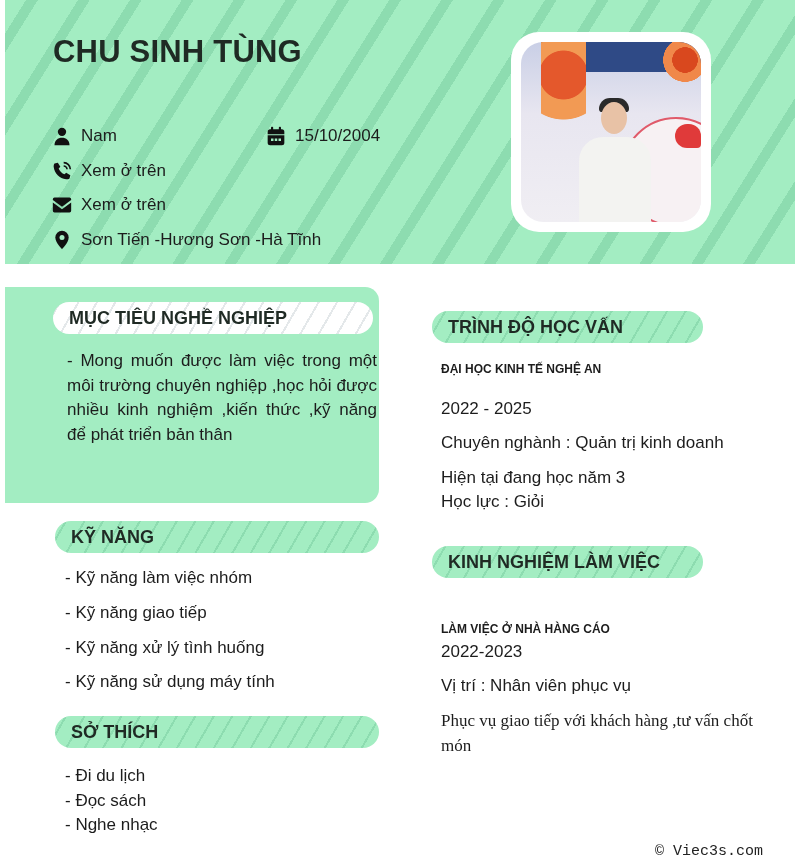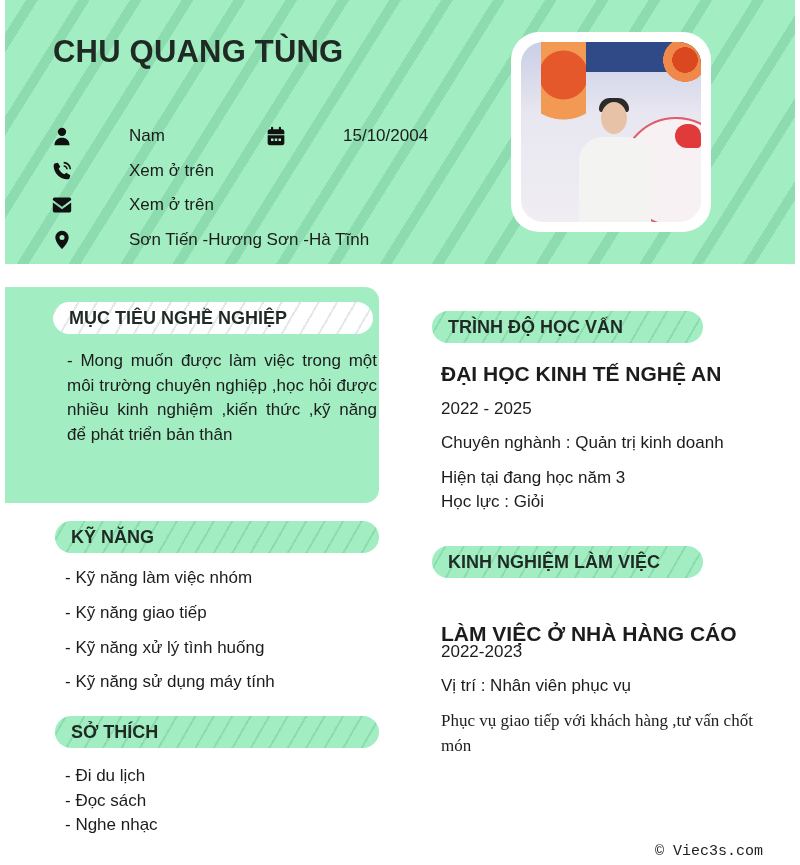--- a/index.html
+++ b/index.html
@@ -9,21 +9,21 @@
   .stripes {
     background-color: #a3edc2;
     background-image: repeating-linear-gradient(-58deg,
       rgba(120,205,160,0) 0px, rgba(120,205,160,0) 34px,
       #8ddcb0 34px, #8ddcb0 44px);
   }
 
   .header { position: absolute; left: 5px; top: 0; width: 790px; height: 264px; }
   .name { position: absolute; left: 48px; top: 34px; font-size: 31px; font-weight: bold; color: #1f2a24; letter-spacing: 0.2px; }
   .position { position: absolute; left: 48px; top: 83px; font-size: 19px; color: #1f2a24; }
-  .info-row { position: absolute; display: flex; align-items: center; font-size: 17px; color: #1c1c1c; gap: 48px; }
+  .info-row { position: absolute; display: flex; align-items: center; font-size: 17px; color: #1c1c1c; }
   .info-row .ic { width: 20px; height: 20px; margin-right: 9px; display: inline-flex; align-items: center; justify-content: center; }
   .info-row svg { width: 20px; height: 20px; fill: #111; }
 
   .photo-frame { position: absolute; left: 506px; top: 32px; width: 200px; height: 200px; background: #fff; border-radius: 28px; padding: 10px; }
   .photo { width: 180px; height: 180px; border-radius: 22px; overflow: hidden; position: relative;
     background: linear-gradient(180deg, #c9cfe6 0%, #e8e6f0 40%, #f0eef3 100%); }
   .photo .banner { position:absolute; left:20px; top:0; width:160px; height:30px; background:#2f4a86; }
   .photo .flowers-l { position:absolute; left:20px; top:0; width:45px; height:110px; background: radial-gradient(circle at 50% 30%, #e4582c 0 30%, #f29a54 31% 55%, transparent 56%); }
   .photo .flowers-r { position:absolute; right:0; top:0; width:40px; height:45px; background: radial-gradient(circle at 60% 40%, #d9481e 0 35%, #f0884a 36% 60%, transparent 61%); }
   .photo .circle { position:absolute; right:-30px; top:75px; width:110px; height:110px; border-radius:50%; border:2px solid #e05a6a; background:#f7f1f3; }
@@ -43,30 +43,30 @@
     background-color: #ffffff;
     background-image: repeating-linear-gradient(-60deg, transparent 0 14px, #e4e8ea 14px 16px);
   }
 
   .objective { position: absolute; left: 67px; top: 349px; width: 310px; font-size: 17px; line-height: 24.5px; text-align: justify; color: #1c1c1c; }
   .objective p { text-align: justify; }
 
   .list { position: absolute; font-size: 17px; color: #1c1c1c; }
   .list .item { white-space: nowrap; }
 
-  .edu-title, .exp-title { position: absolute; left: 441px; font-size: 21px; font-weight: bold; color: #1c1c1c; }
+  .edu-title, .exp-title { position: absolute; left: 441px; font-size: 12px; font-weight: bold; color: #1c1c1c; }
   .txt { position: absolute; left: 441px; font-size: 17px; color: #1c1c1c; line-height: 24.5px; }
 
   .footer { position: absolute; left: 655px; top: 843px; font-family: "Liberation Mono", "DejaVu Sans Mono", monospace; font-size: 15px; color: #222; }
 </style>
 </head>
 <body>
 
 <div class="header stripes">
-  <div class="name">CHU QUANG TÙNG</div>
+  <div class="name">CHU SINH TÙNG</div>
 
   <div class="info-row" style="left:47px; top:126px;">
     <span class="ic">
       <svg viewBox="0 0 24 24">
           <circle cx="12" cy="7" r="5"></circle>
           <path d="M3 23c0-6 4-9 9-9s9 3 9 9z"></path>
         </svg>
     </span>
     <span>Nam</span>
   </div>

